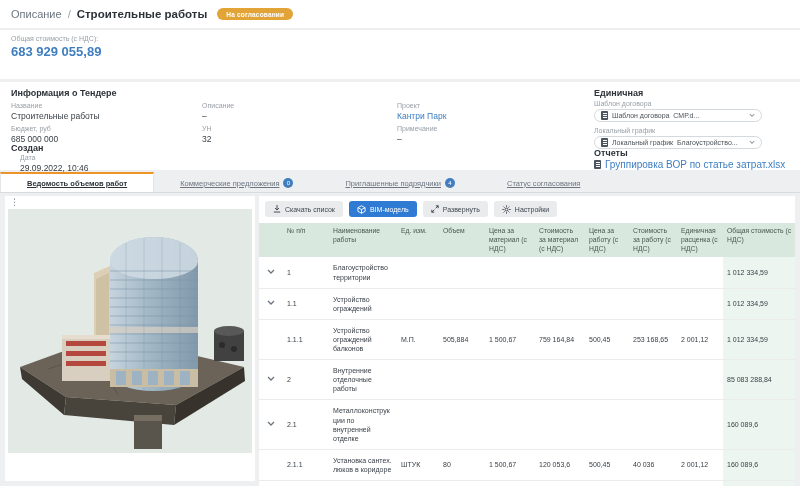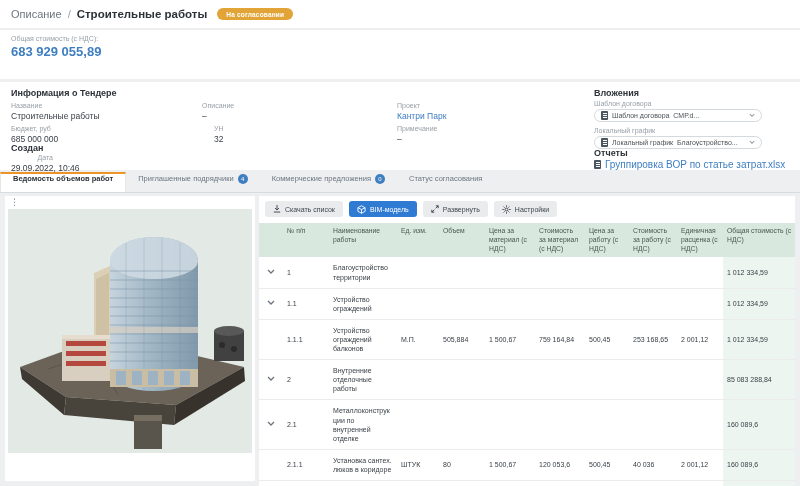--- a/index.html
+++ b/index.html
@@ -31,22 +31,22 @@
   .avatar { width:11px; height:11px; border-radius:50%; background:#aeb6bd; display:inline-flex; align-items:center; justify-content:center; }
   .file-chip { display:flex; align-items:center; gap:4px; width:168px; height:13px; border:1px solid #d4d9dd;
     border-radius:7px; padding:0 6px; font-size:7px; color:#4a5258; background:#fff; cursor:pointer; }
   .file-chip .txt { white-space:nowrap; overflow:hidden; text-overflow:ellipsis; flex:1; }
   .doc-ic { width:7px; height:9px; background:#4a5560; border-radius:1px; position:relative; flex:none; }
   .doc-ic::after { content:""; position:absolute; left:1.5px; top:2px; width:4px; height:1px; background:#fff; box-shadow:0 2px 0 #fff, 0 4px 0 #fff; }
   .report-link { display:flex; align-items:center; gap:4px; font-size:10px; color:#3e7ec1; cursor:pointer; }
 
   
   .tabs { display:flex; align-items:stretch; height:21px; border-bottom:1px solid #d8dbde; margin-top:2px; }
-  .tab { display:flex; align-items:flex-start; gap:4px; padding:0 12px; font-size:7.5px; color:#6d7680;
-    border-top:2px solid transparent; cursor:pointer; }
+  .tab { display:flex; align-items:center; gap:4px; padding:0 26px; font-size:7.5px; color:#6d7680;
+    border-top:2px solid transparent; cursor:pointer;text-decoration:underline; }
   .tab.active { background:#fff; border-top:2px solid #ec9526; color:#2c3238; font-weight:bold;
     border-left:1px solid #e4e6e8; border-right:1px solid #e4e6e8; }
   .tab-badge { min-width:10px; height:10px; border-radius:5px; background:#3e7ec1; color:#fff; font-size:6px;
     display:inline-flex; align-items:center; justify-content:center; padding:0 2px; }
 
   
   .main { display:flex; gap:4px; padding:3px 5px 0; align-items:flex-start; }
   .viewer-card { width:250px; height:285px; background:#fff; position:relative; flex:none; }
   .viewer-menu { position:absolute; left:5px; top:2px; font-size:9px; color:#6d7680; cursor:pointer; line-height:1; }
   .viewer-canvas { position:absolute; left:3px; right:3px; top:13px; bottom:28px; background:#e3eae6; overflow:hidden; }
@@ -88,44 +88,44 @@
 
   <div class="fld" style="left:11px; top:20px;">
     <div class="lbl">Название</div>
     <div class="val">Строительные работы</div>
   </div>
   <div class="fld" style="left:11px; top:43px;">
     <div class="lbl">Бюджет, руб</div>
     <div class="val">685 000 000</div>
   </div>
   <div class="sec-title" style="left:11px; top:61px;">Создан</div>
-  <div class="fld" style="left:11px; top:72px;text-align:center;">
+  <div class="fld" style="left:20px; top:72px;">
     <div class="lbl">Дата</div>
     <div class="val">29.09.2022, 10:46</div>
   </div>
 
   <div class="fld" style="left:202px; top:20px;">
     <div class="lbl">Описание</div>
     <div class="val">–</div>
   </div>
-  <div class="fld" style="left:214px; top:43px;text-align:right;">
+  <div class="fld" style="left:202px; top:43px;text-align:right;">
     <div class="lbl">УН</div>
     <div class="val">32</div>
   </div>
 
   <div class="fld" style="left:397px; top:20px;">
     <div class="lbl">Проект</div>
     <div class="val link">Кантри Парк</div>
   </div>
   <div class="fld" style="left:397px; top:43px;">
     <div class="lbl">Примечание</div>
     <div class="val">–</div>
   </div>
 
-  <div class="sec-title" style="left:594px; top:6px;">Вложения</div>
+  <div class="sec-title" style="left:594px; top:6px;">Единичная</div>
   <div class="fld" style="left:594px; top:18px;">
     <div class="lbl">Шаблон договора</div>
     <div class="file-chip">
       <span class="doc-ic"></span>
       <span class="txt">Шаблон договора_СМР.d...</span>
       <svg width="6" height="5" viewBox="0 0 8 6">
           <path d="M1 1l3 3 3-3" stroke="#8d959c" fill="none" stroke-width="1.4"></path>
         </svg>
     </div>
   </div>
@@ -144,26 +144,26 @@
     <span class="doc-ic"></span>
     <span>Группировка ВОР по статье затрат.xlsx</span>
   </div>
 </section>
 
 <nav class="tabs">
   <div class="tab active">
     <span>Ведомость объемов работ</span>
   </div>
   <div class="tab">
+    <span>Коммерческие предложения</span>
+    <span class="tab-badge">0</span>
+  </div>
+  <div class="tab">
     <span>Приглашенные подрядчики</span>
     <span class="tab-badge">4</span>
-  </div>
-  <div class="tab">
-    <span>Коммерческие предложения</span>
-    <span class="tab-badge">0</span>
   </div>
   <div class="tab">
     <span>Статус согласования</span>
   </div>
 </nav>
 
 <div class="main">
 
   <aside class="viewer-card">
     <span class="viewer-menu">⋮</span>

